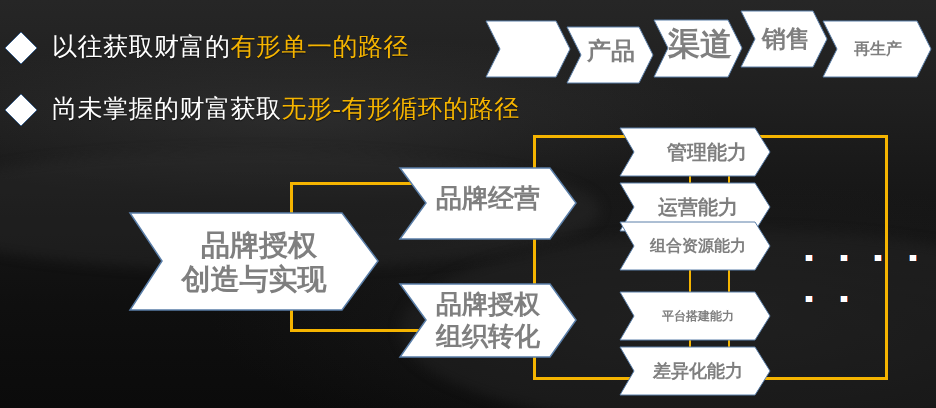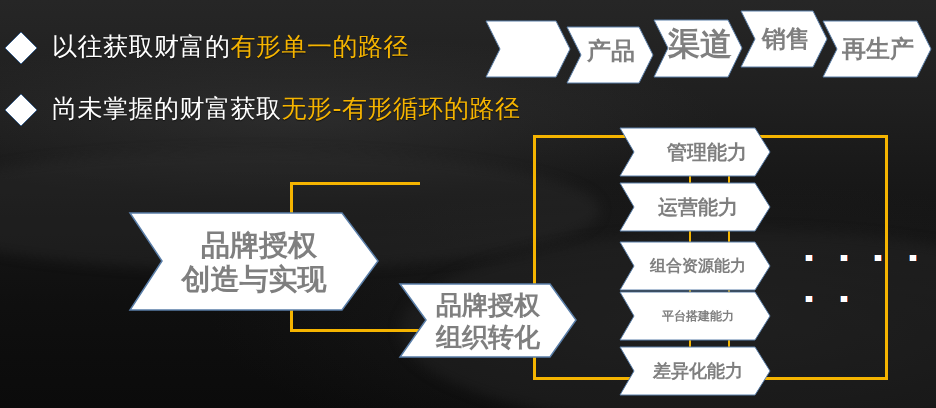--- a/index.html
+++ b/index.html
@@ -1,21 +1,21 @@
 <!DOCTYPE html>
 <html><head>
 <meta charset="utf-8">
 <style>
   html,body{margin:0;padding:0;}
   body{width:936px;height:408px;overflow:hidden;background:#1a1a1a;font-family:"DejaVu Sans","Liberation Sans",sans-serif;}
   #stage{position:relative;width:936px;height:408px;overflow:hidden;
     background:
       radial-gradient(ellipse 600px 120px at 300px 120px, rgba(70,70,70,0.35), rgba(0,0,0,0) 70%),
       radial-gradient(ellipse 700px 200px at 700px 320px, rgba(40,40,40,0.5), rgba(0,0,0,0) 70%),
-      linear-gradient(180deg,#262626 0%,#1f1f1f 25%,#161616 50%,#0f0f0f 75%,#0b0b0b 100%);}
+      linear-gradient(180deg,#262626 0%,#1f1f1f 25%,#161616 50%,#0f0f0f 75%,#0b0b0b 100%); font-family: Liberation Serif, serif;}
   .hill{position:absolute;border-radius:50%;background:rgba(50,50,50,0.35);filter:blur(6px);}
   .bullet{position:absolute;left:4px;width:34px;height:34px;}
   .line-text{position:absolute;left:52px;font-size:25px;color:#ffffff;letter-spacing:0.5px;white-space:nowrap;text-shadow:0 1px 1px rgba(0,0,0,0.6);}
   .hl{color:#f5b400;}
   .chev{position:absolute;display:flex;align-items:center;justify-content:center;color:#7f7f7f;font-weight:bold;white-space:nowrap;}
   .chev svg{position:absolute;left:0;top:0;width:100%;height:100%;overflow:visible;}
   .chev span{position:relative;z-index:1;}
   .yline{position:absolute;background:#f5b400;}
   .dot{position:absolute;width:6px;height:6px;background:#fff;box-shadow:1px 0 0 #c0502a,-1px 0 0 #3a6fa8;}
 </style>
@@ -57,21 +57,21 @@
         <polygon points="0,0 74,0 88,28 74,57 0,57 14,28" fill="#fff" stroke="#5a7ea8" stroke-width="1"></polygon>
       </svg>
     <span style="margin-left:4px;margin-top:-8px;">渠道</span>
   </div>
   <div class="chev" style="left:741px;top:11px;width:86px;height:56px;font-size:24px;">
     <svg viewBox="0 0 86 56" preserveAspectRatio="none">
         <polygon points="0,0 72,0 86,28 72,56 0,56 14,28" fill="#fff" stroke="#5a7ea8" stroke-width="1"></polygon>
       </svg>
     <span style="margin-left:4px;">销售</span>
   </div>
-  <div class="chev" style="left:823px;top:21px;width:108px;height:56px;font-size:24px;align-items:center;">
+  <div class="chev" style="left:823px;top:21px;width:108px;height:56px;font-size:16px;align-items:center;">
     <svg viewBox="0 0 108 56" preserveAspectRatio="none">
         <polygon points="0,0 94,0 108,28 94,56 0,56 14,28" fill="#fff" stroke="#5a7ea8" stroke-width="1"></polygon>
       </svg>
     <span style="margin-left:2px;">再生产</span>
   </div>
 
   <div class="yline" style="left:290px;top:182px;width:3px;height:150px;"></div>
   <div class="yline" style="left:290px;top:182px;width:130px;height:3px;"></div>
   <div class="yline" style="left:290px;top:329px;width:130px;height:3px;"></div>
 
@@ -84,41 +84,47 @@
   <div class="yline" style="left:728px;top:170px;width:2px;height:190px;"></div>
 
   <div class="chev" style="left:130px;top:213px;width:248px;height:97px;font-size:29px;line-height:34px;flex-direction:column;">
     <svg viewBox="0 0 248 97" preserveAspectRatio="none">
         <polygon points="0,0 212,0 248,48 212,97 0,97 32,48" fill="#fff" stroke="#5a7ea8" stroke-width="1.5"></polygon>
       </svg>
     <span style="margin-left:10px;">品牌授权</span>
     <span style="">创造与实现</span>
   </div>
 
+  <div class="chev" style="left:400px;top:168px;width:176px;height:71px;font-size:26px;">
+    <svg viewBox="0 0 176 71" preserveAspectRatio="none">
+        <polygon points="0,0 150,0 176,35 150,71 0,71 26,35" fill="#fff" stroke="#5a7ea8" stroke-width="1.5"></polygon>
+      </svg>
+    <span style="margin-top:-10px;">品牌经营</span>
+  </div>
   <div class="chev" style="left:400px;top:284px;width:176px;height:73px;font-size:26px;line-height:32px;flex-direction:column;">
     <svg viewBox="0 0 176 73" preserveAspectRatio="none">
         <polygon points="0,0 150,0 176,36 150,73 0,73 26,36" fill="#fff" stroke="#5a7ea8" stroke-width="1.5"></polygon>
       </svg>
     <span>品牌授权</span>
     <span>组织转化</span>
   </div>
 
   <div class="chev" style="left:620px;top:128px;width:150px;height:48px;font-size:20px;">
     <svg viewBox="0 0 150 48" preserveAspectRatio="none">
         <polygon points="0,0 135,0 150,24 135,48 0,48 14,24" fill="#fff" stroke="#5a7ea8" stroke-width="1"></polygon>
       </svg>
     <span style="margin-left:24px;">管理能力</span>
   </div>
   <div class="chev" style="left:620px;top:183px;width:150px;height:48px;font-size:20px;">
     <svg viewBox="0 0 150 48" preserveAspectRatio="none">
         <polygon points="0,0 135,0 150,24 135,48 0,48 14,24" fill="#fff" stroke="#5a7ea8" stroke-width="1"></polygon>
       </svg>
     <span style="margin-left:6px;">运营能力</span>
   </div>
-  <div class="chev" style="left:620px;top:242px;width:150px;height:48px;font-size:16px;">
+  <div class="chev" style="left:620px;top:222px;width:150px;height:48px;font-size:16px;">
     <svg viewBox="0 0 150 48" preserveAspectRatio="none">
         <polygon points="0,0 135,0 150,24 135,48 0,48 14,24" fill="#fff" stroke="#5a7ea8" stroke-width="1"></polygon>
       </svg>
     <span style="margin-left:6px;">组合资源能力</span>
   </div>
   <div class="chev" style="left:620px;top:292px;width:150px;height:48px;font-size:12px;">
     <svg viewBox="0 0 150 48" preserveAspectRatio="none">
         <polygon points="0,0 135,0 150,24 135,48 0,48 14,24" fill="#fff" stroke="#5a7ea8" stroke-width="1"></polygon>
       </svg>
     <span style="margin-left:6px;">平台搭建能力</span>

